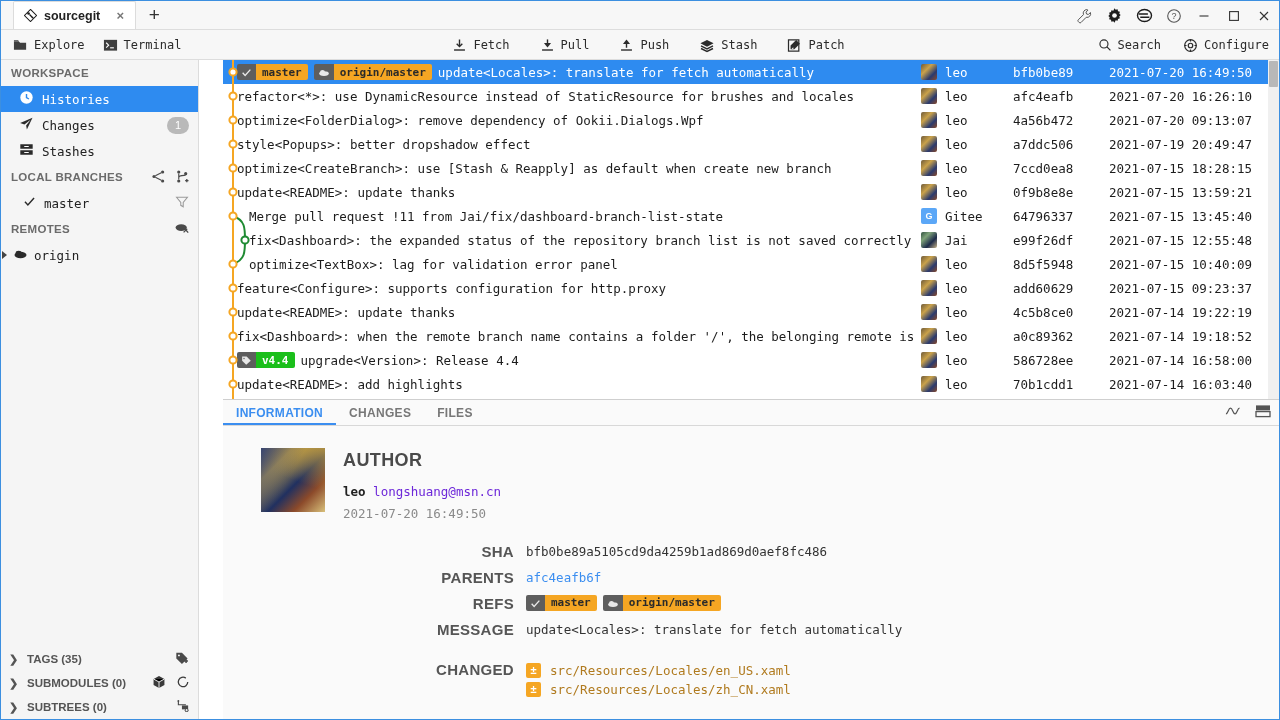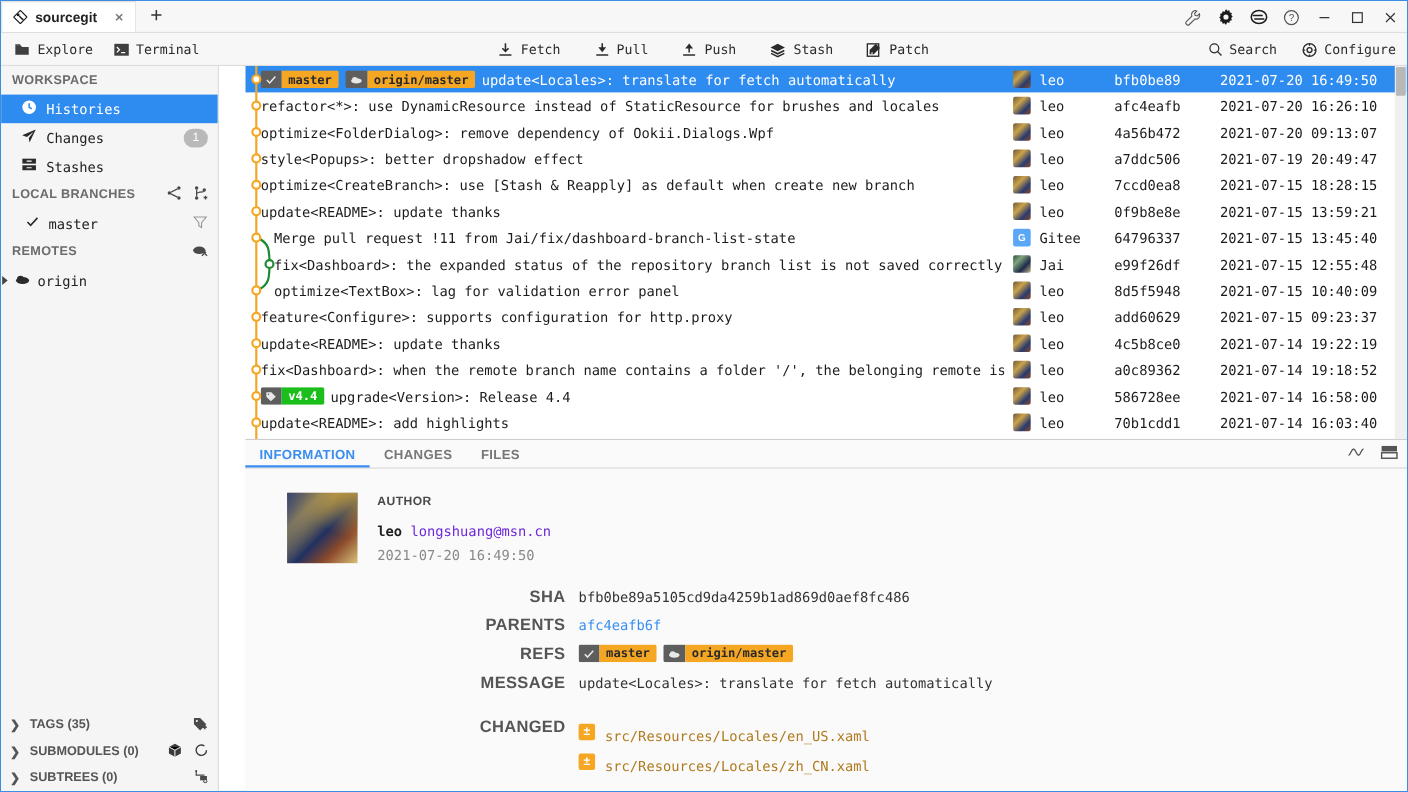--- a/index.html
+++ b/index.html
@@ -17,20 +17,21 @@
     position: relative;
   }
 
   
   .titlebar {
     height: 29px; min-height: 29px;
     background: #f7f7f7;
     display: flex; align-items: flex-end;
     position: relative;
     border-bottom: 1px solid #dddddd;
+    padding-left: 12px;
   }
   .tabstrip { display: flex; align-items: flex-end; height: 29px; }
   .tab {
     height: 28px;
     background: #ffffff;
     border: 1px solid #dcdcdc;
     border-bottom: none;
     display: flex; align-items: center;
     padding: 0 8px 0 10px;
     gap: 7px;
@@ -234,21 +235,21 @@
 
   .author-block { display: flex; gap: 18px; padding: 8px 0 0 38px; }
   .big-avatar {
     width: 64px; height: 64px; flex: none;
     background:
       linear-gradient(120deg, rgba(40,60,120,.85) 0%, rgba(40,60,120,0) 45%),
       linear-gradient(200deg, rgba(200,160,60,.8) 0%, rgba(200,160,60,0) 50%),
       linear-gradient(135deg,#7a6a50 0%,#c9a84c 25%,#203060 55%,#8c4a2a 75%,#d8c07a 100%);
   }
   .author-meta { padding-top: 2px; }
-  .a-title { font-size: 11px; font-weight: bold; color: #4a4a4a; letter-spacing: .4px; }
+  .a-title { font-size: 18px; font-weight: bold; color: #4a4a4a; letter-spacing: .4px; }
   .a-name {
     margin-top: 13px; font-family: "DejaVu Sans Mono", monospace; font-size: 12.5px;
     color: #333;
   }
   .a-name b { font-weight: bold; color: #222; }
   .a-name span { color: #6d28d9; }
   .a-time {
     margin-top: 7px; font-family: "DejaVu Sans Mono", monospace;
     font-size: 12.5px; color: #8a8a8a;
   }
@@ -267,21 +268,21 @@
   }
   .kv-val.link { color: #3b8ef0; cursor: pointer; }
   .changed-block { margin-top: 22px; }
   .file-line { display: flex; align-items: center; gap: 9px; line-height: 19px; }
   .file-badge {
     width: 15px; height: 15px; background: #f5a623; color: #ffffff;
     font-size: 11px; font-weight: bold; display: flex; align-items: center;
     justify-content: center; border-radius: 2px; flex: none;
     font-family: "Liberation Sans", sans-serif;
   }
-  .file-name { color: #b07a1e; font-family: "DejaVu Sans Mono", monospace; font-size: 12.5px; margin-top: 8px; }
+  .file-name { color: #b07a1e; font-family: "DejaVu Sans Mono", monospace; font-size: 12.5px; }
 </style>
 </head>
 <body>
 
 <div id="app">
 
   <div class="titlebar">
     <div class="tabstrip">
       <div class="tab">
         <span class="git-logo">

